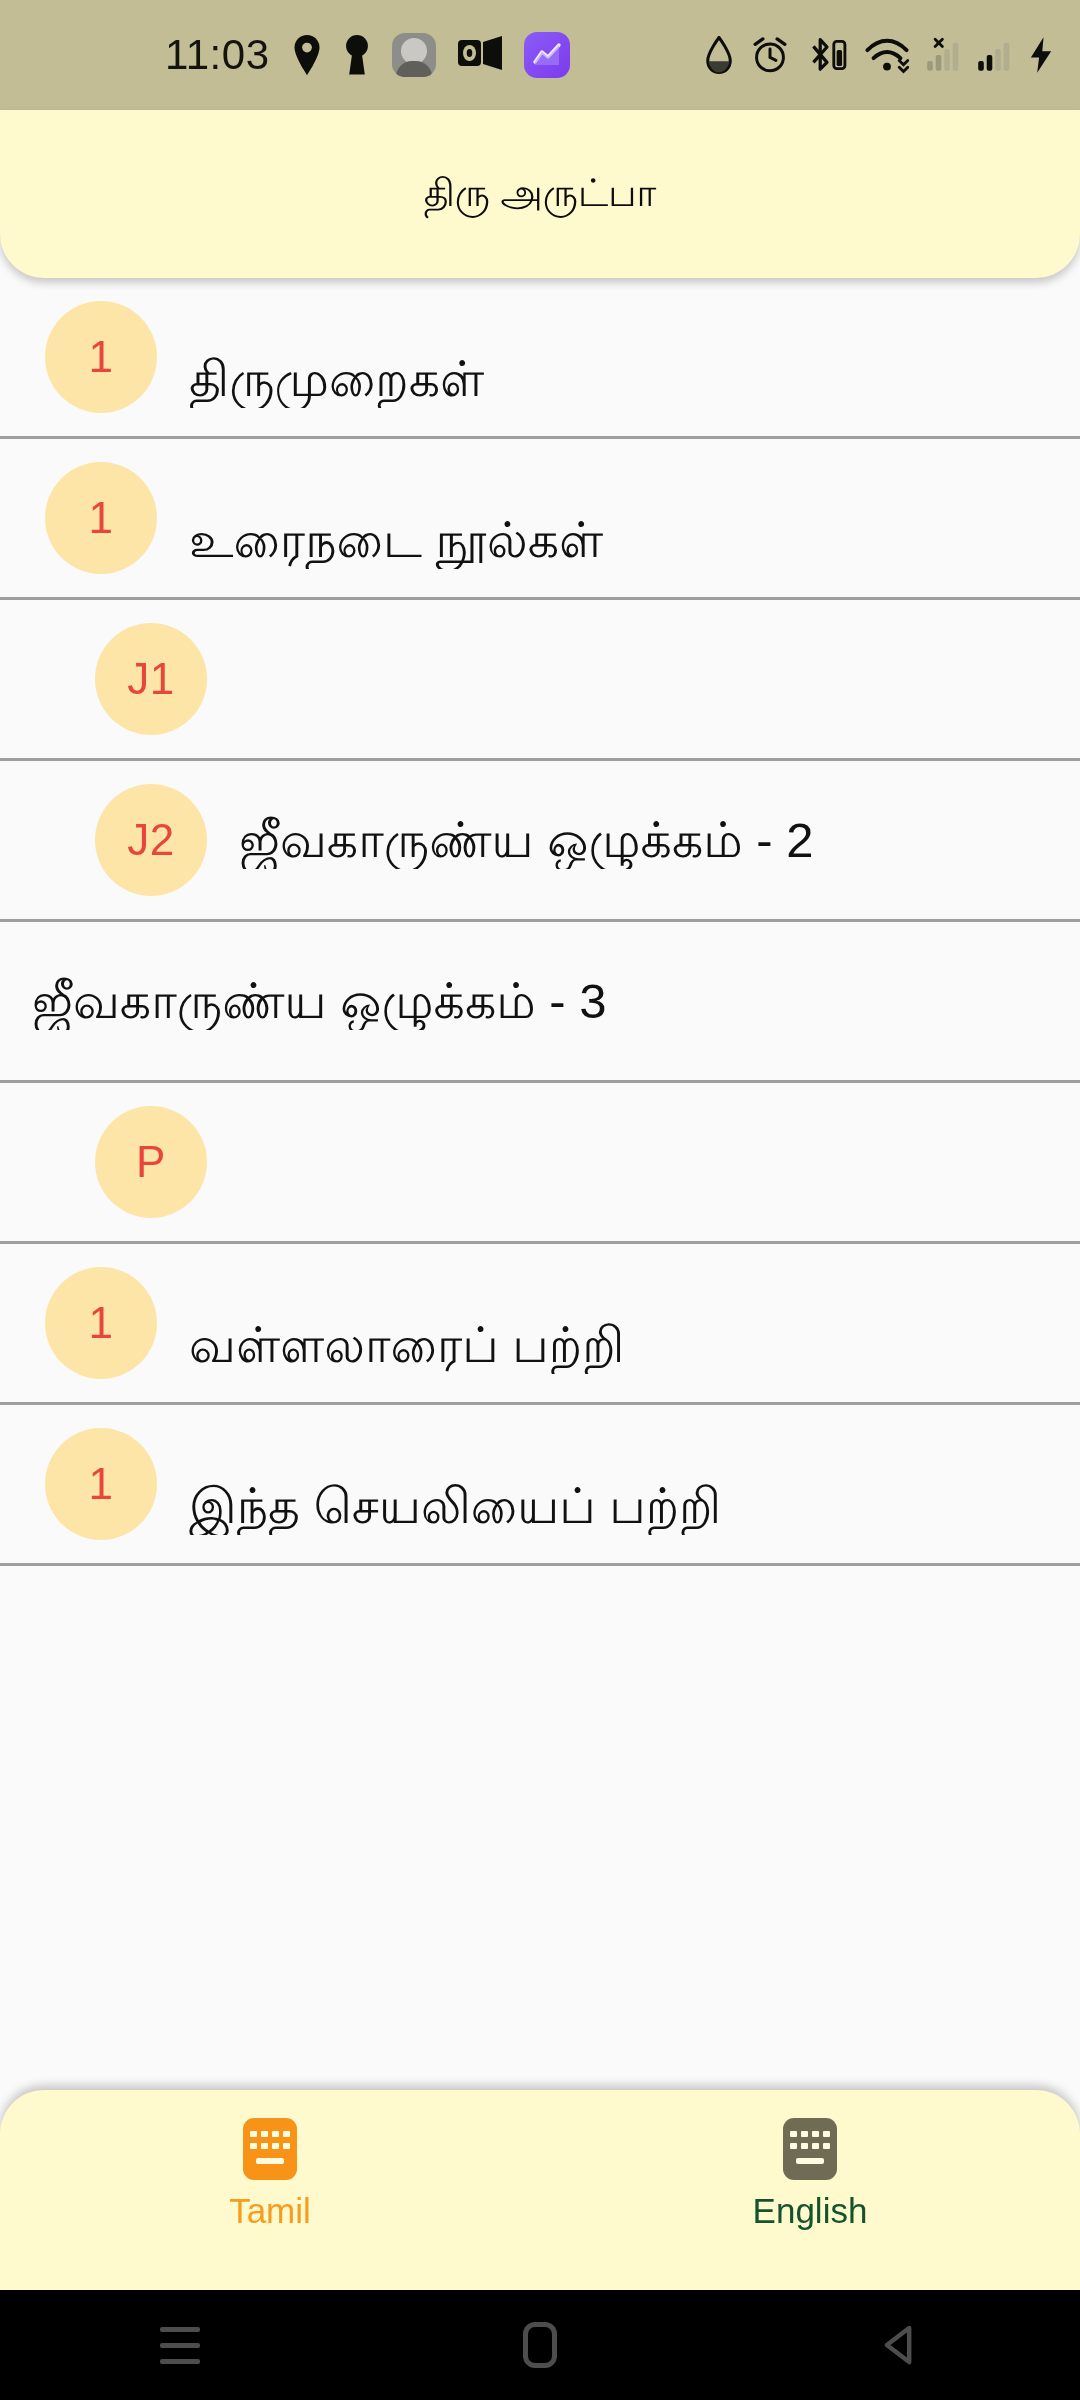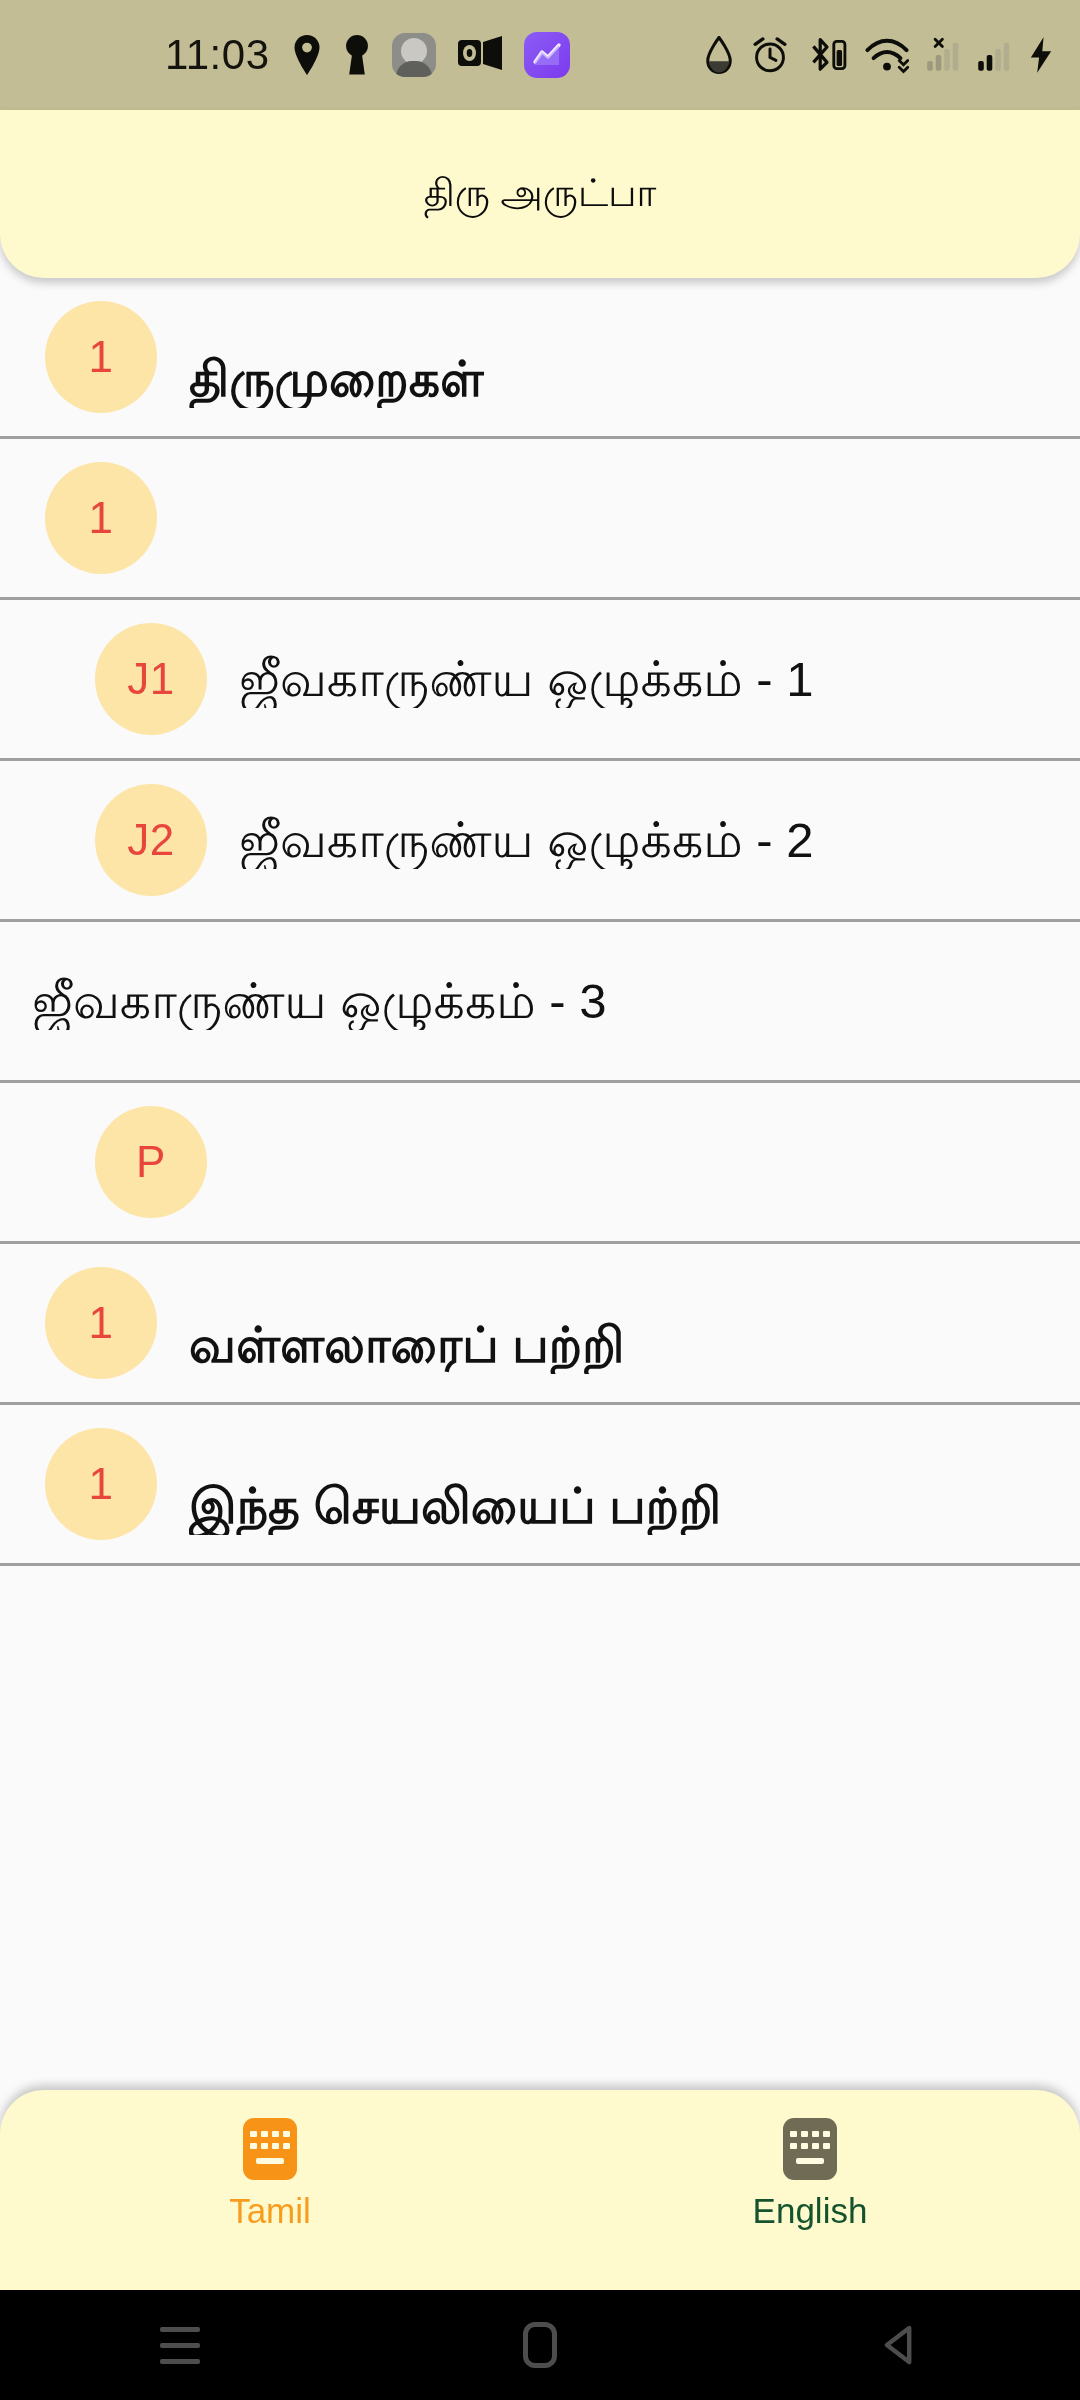--- a/index.html
+++ b/index.html
@@ -137,21 +137,21 @@
   .row.child .row-avatar { margin-left: 95px; }
   .row-label {
     font-size: 49px;
     color: #111111;
     margin-left: 32px;
     white-space: nowrap;
     overflow: hidden;
     text-overflow: ellipsis;
     line-height: 1.2;
   }
-  .row.parent .row-label { font-weight: bold; margin-top: 44px; }
+  .row.parent .row-label { font-weight: normal; margin-top: 44px; }
 
   
   .bottomnav {
     position: absolute;
     left: 0;
     top: 2090px;
     width: 1080px;
     height: 244px;
     background: #FFFACD;
     border-radius: 44px 44px 0 0;
@@ -308,24 +308,24 @@
     <div class="appbar-title">திரு அருட்பா</div>
   </div>
 
   <div class="list" id="list-root">
       <div class="row parent">
         <div class="row-avatar">1</div>
         <div class="row-label">திருமுறைகள்</div>
       </div>
       <div class="row parent">
         <div class="row-avatar">1</div>
+        <div class="row-label">உரைநடை நூல்கள்</div>
       </div>
       <div class="row child">
         <div class="row-avatar">J1</div>
-        <div class="row-label">ஜீவகாருண்ய ஒழுக்கம் - 1</div>
       </div>
       <div class="row child">
         <div class="row-avatar">J2</div>
         <div class="row-label">ஜீவகாருண்ய ஒழுக்கம் - 2</div>
       </div>
       <div class="row child">
         <div class="row-label">ஜீவகாருண்ய ஒழுக்கம் - 3</div>
       </div>
       <div class="row child">
         <div class="row-avatar">P</div>

